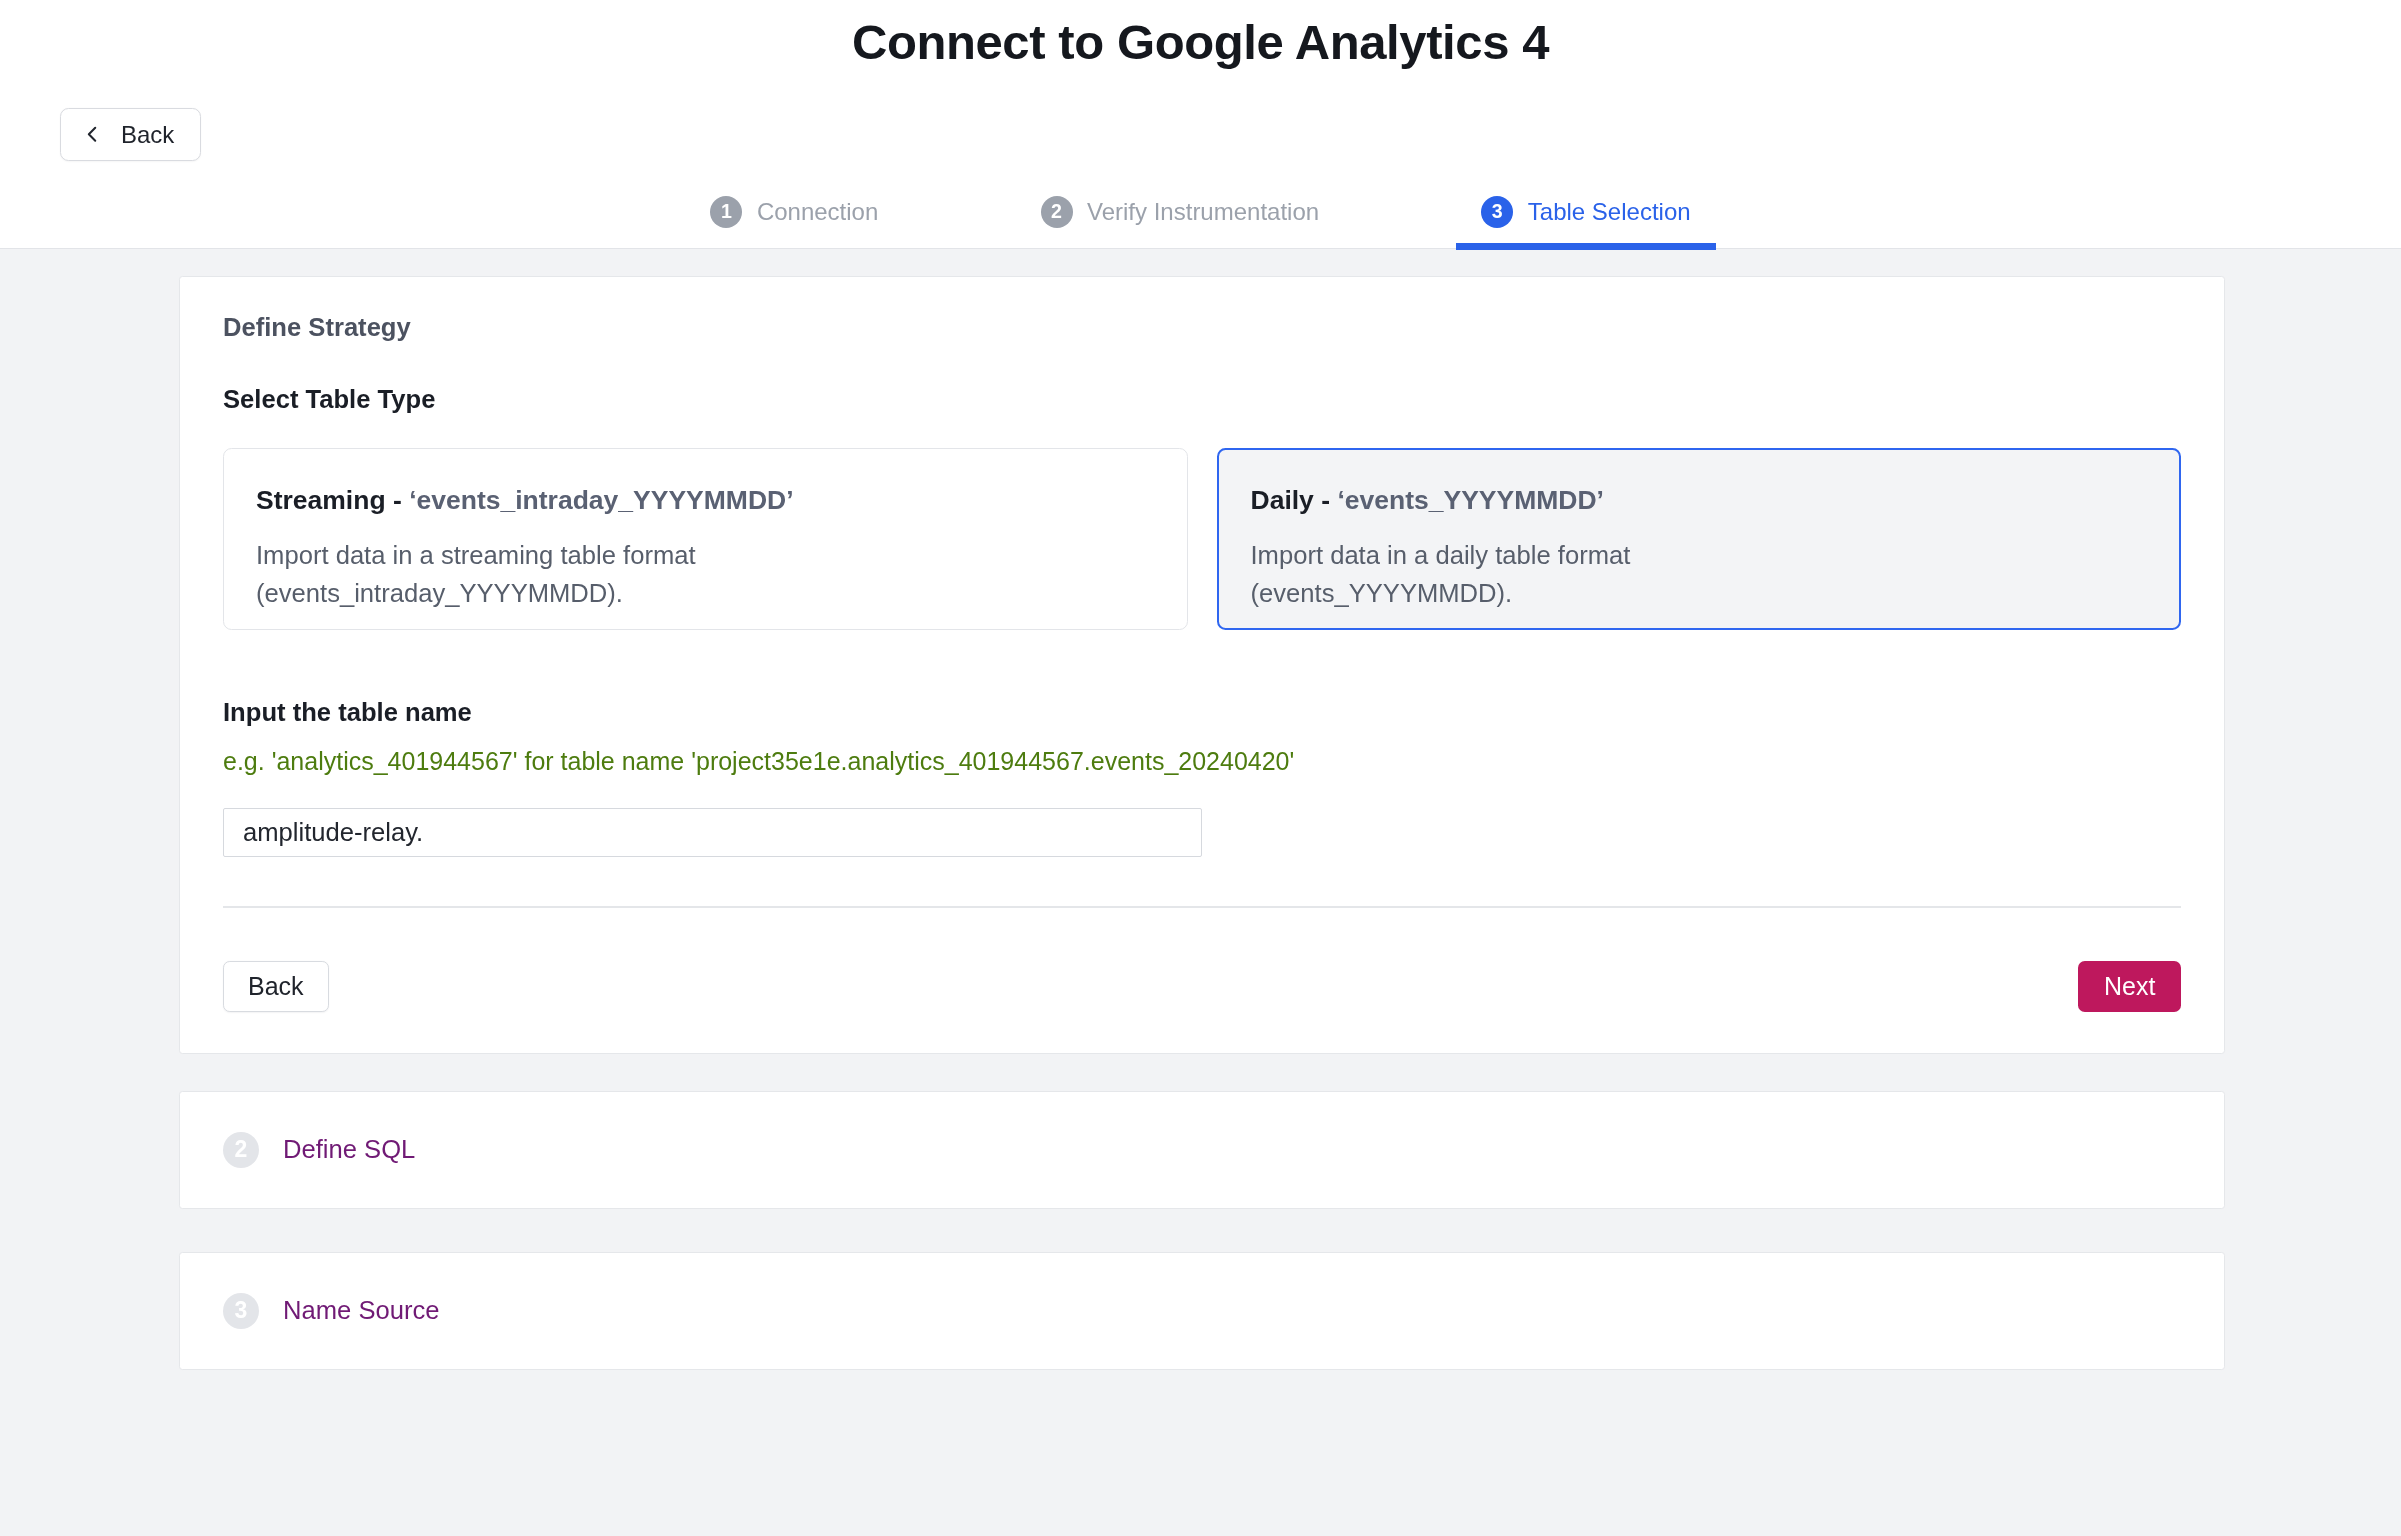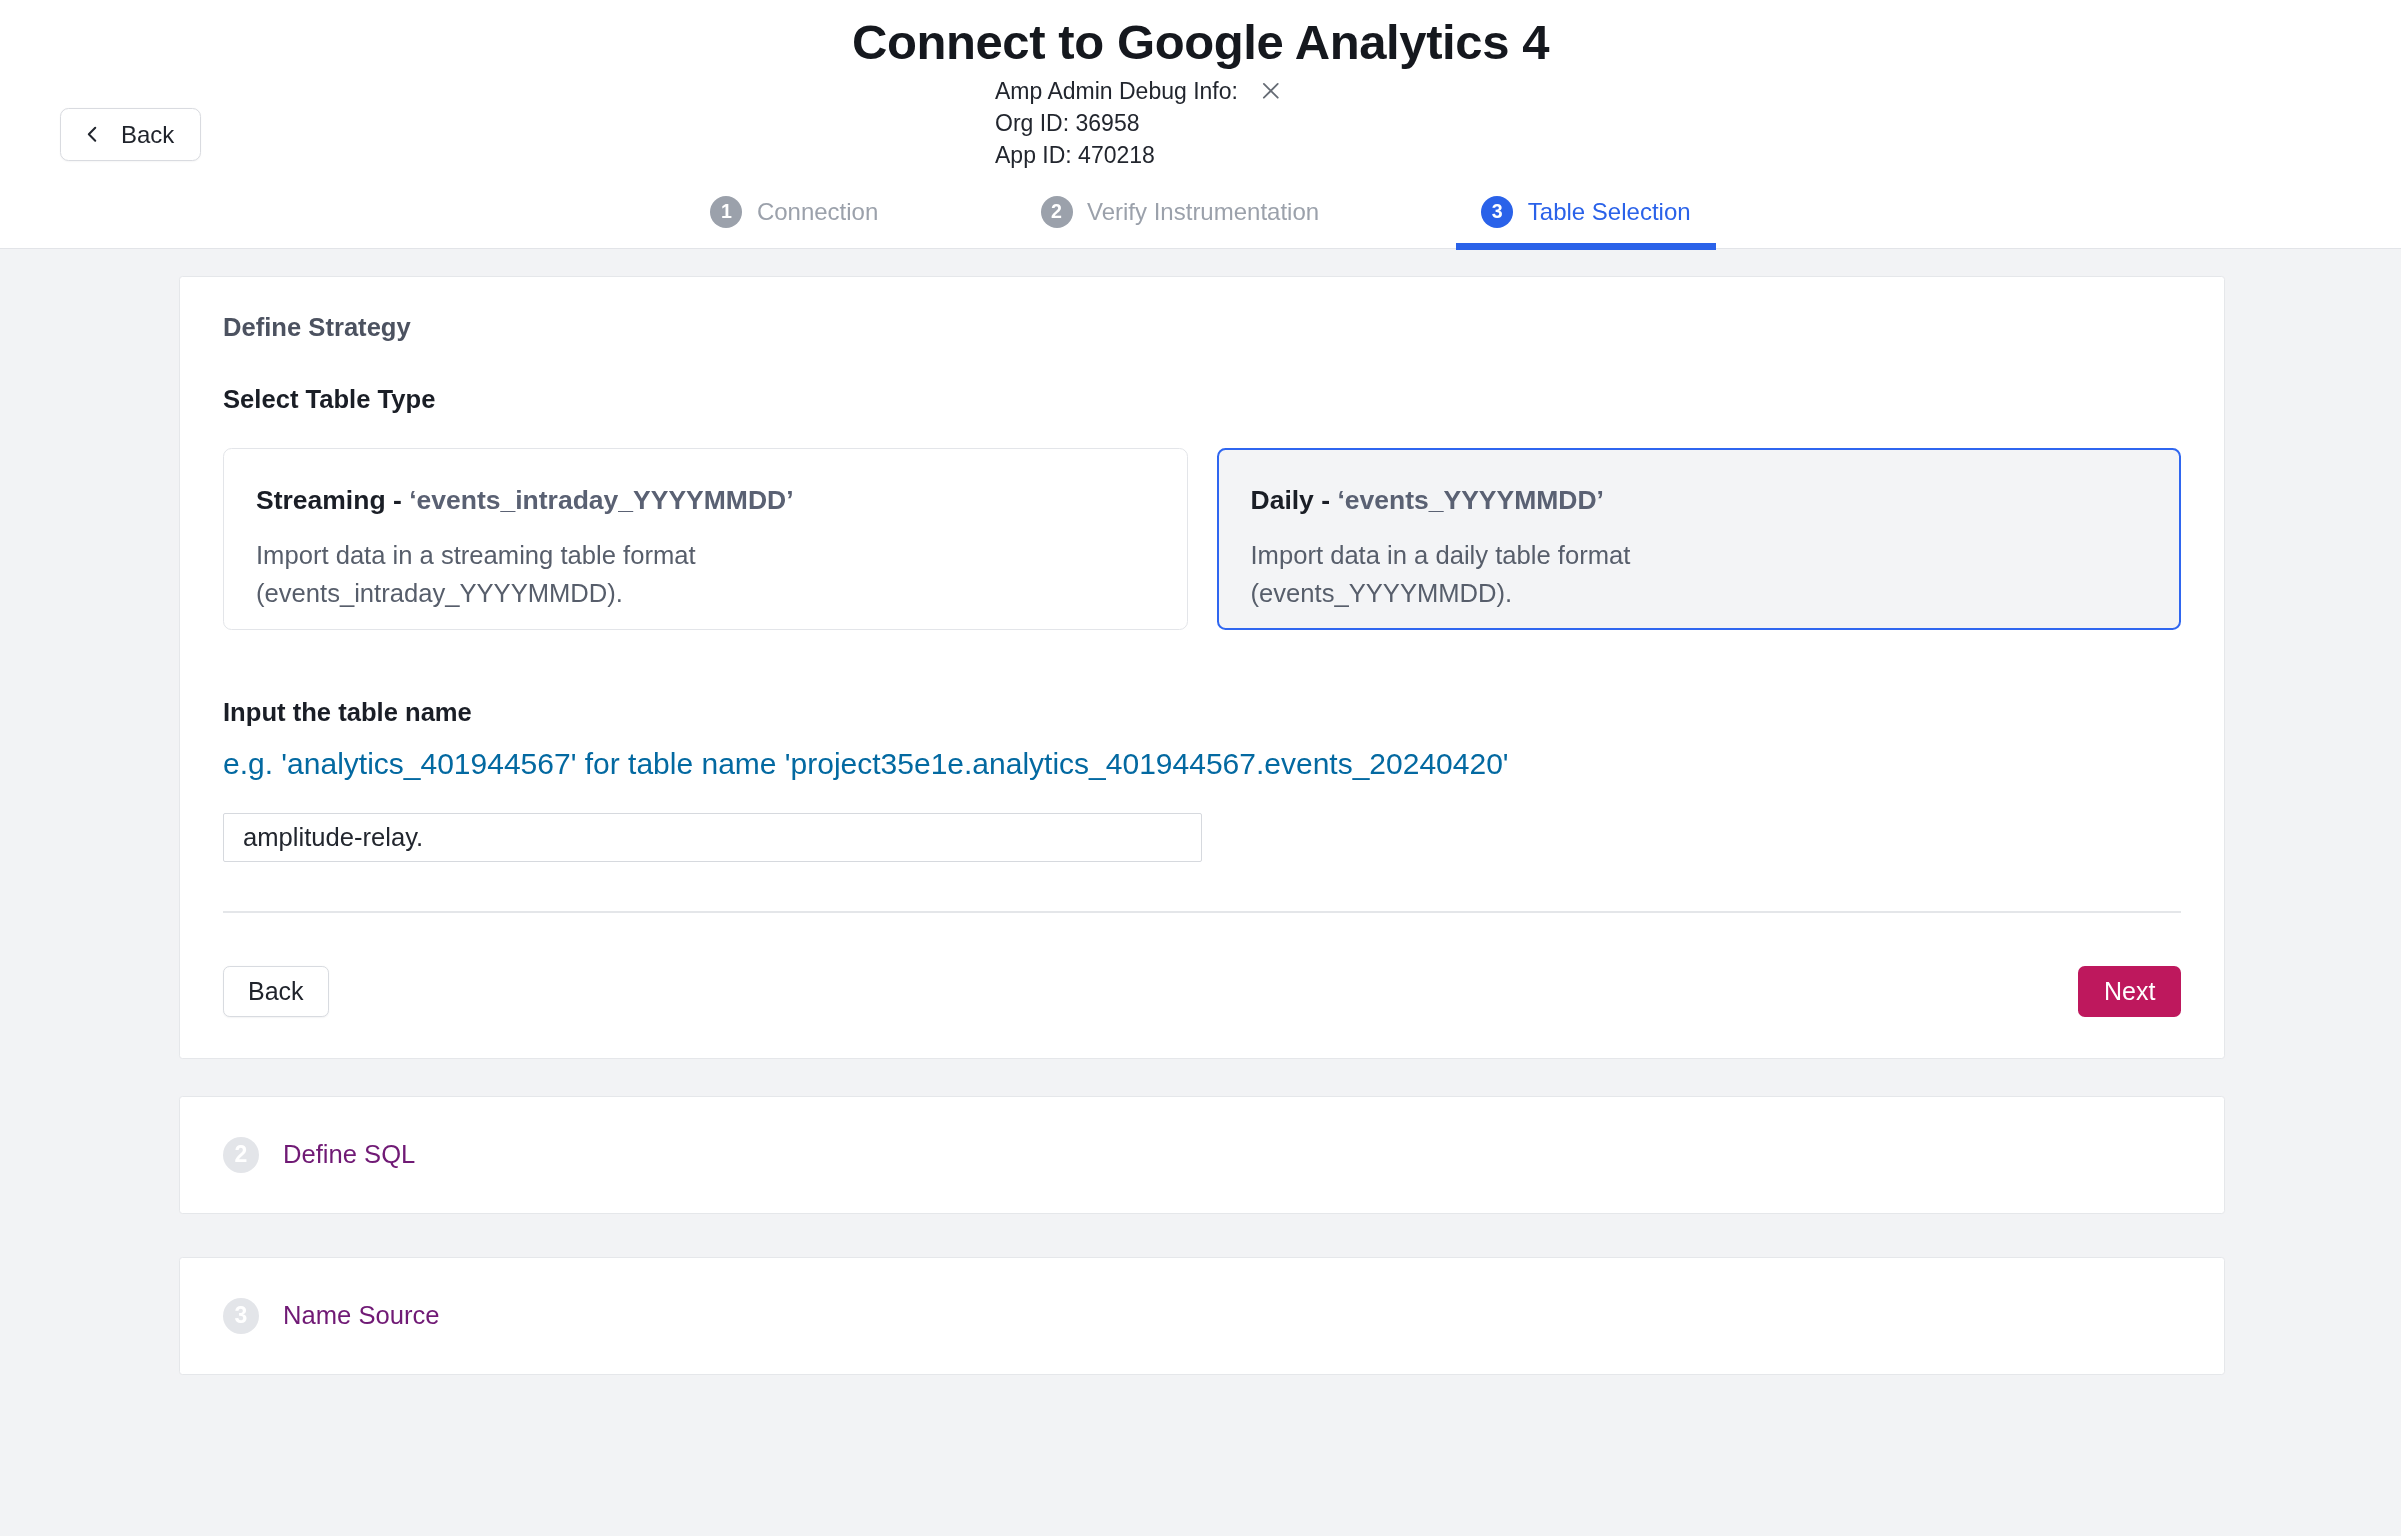--- a/index.html
+++ b/index.html
@@ -89,21 +89,21 @@
     padding:36px 32px;
     cursor:pointer;
   }
   .option.selected { border:2.6px solid #2f66f0; background:#f3f4f6; padding:35px 32px; }
   .option-title { font-size:26.5px; }
   .opt-prefix { font-weight:700; color:#1a1e26; }
   .opt-code { font-weight:700; color:#5a6173; }
   .option-desc { margin-top:20.5px; font-size:25.6px; color:#575e6b; line-height:38px; }
 
   .input-label { margin-top:68px; font-size:25.6px; font-weight:700; color:#1a1e26; }
-  .input-hint { margin-top:20.5px; font-size:30px; color:#0369a1; }
+  .input-hint { margin-top:20.5px; font-size:25px; color:#4d7c0f; }
   .table-input {
     margin-top:32px;
     width:979px; height:49px;
     border:1.7px solid #d6d9de; border-radius:2px;
     background:#ffffff;
     font-size:25.6px; color:#22262e;
     padding:0 19px;
     font-family:inherit;
     outline:none;
   }
@@ -142,32 +142,20 @@
 <header class="header">
   <h1 class="page-title">Connect to Google Analytics 4</h1>
 
   <button class="back-top">
     <svg width="20.5" height="20.5" viewBox="0 0 24 24">
         <polyline points="15.5 4.5 8 12 15.5 19.5" fill="none" stroke="#21252d" stroke-width="2.4" stroke-linecap="round" stroke-linejoin="round"></polyline>
       </svg>
     <span>Back</span>
   </button>
 
-  <div class="debug">
-    <div class="debug-line1">
-      <span>Amp Admin Debug Info:</span>
-      <span class="debug-close">
-        <svg width="25.6" height="25.6" viewBox="0 0 24 24">
-            <path d="M5.5 5.5 L18.5 18.5 M18.5 5.5 L5.5 18.5" stroke="#666c75" stroke-width="1.7" stroke-linecap="round"></path>
-          </svg>
-      </span>
-    </div>
-    <div>Org ID: 36958</div>
-    <div>App ID: 470218</div>
-  </div>
 
   <nav class="stepper">
     <div class="step">
       <span class="step-circle">1</span>
       <span class="step-label">Connection</span>
 
     </div>
     <div class="step">
       <span class="step-circle">2</span>
       <span class="step-label">Verify Instrumentation</span>

